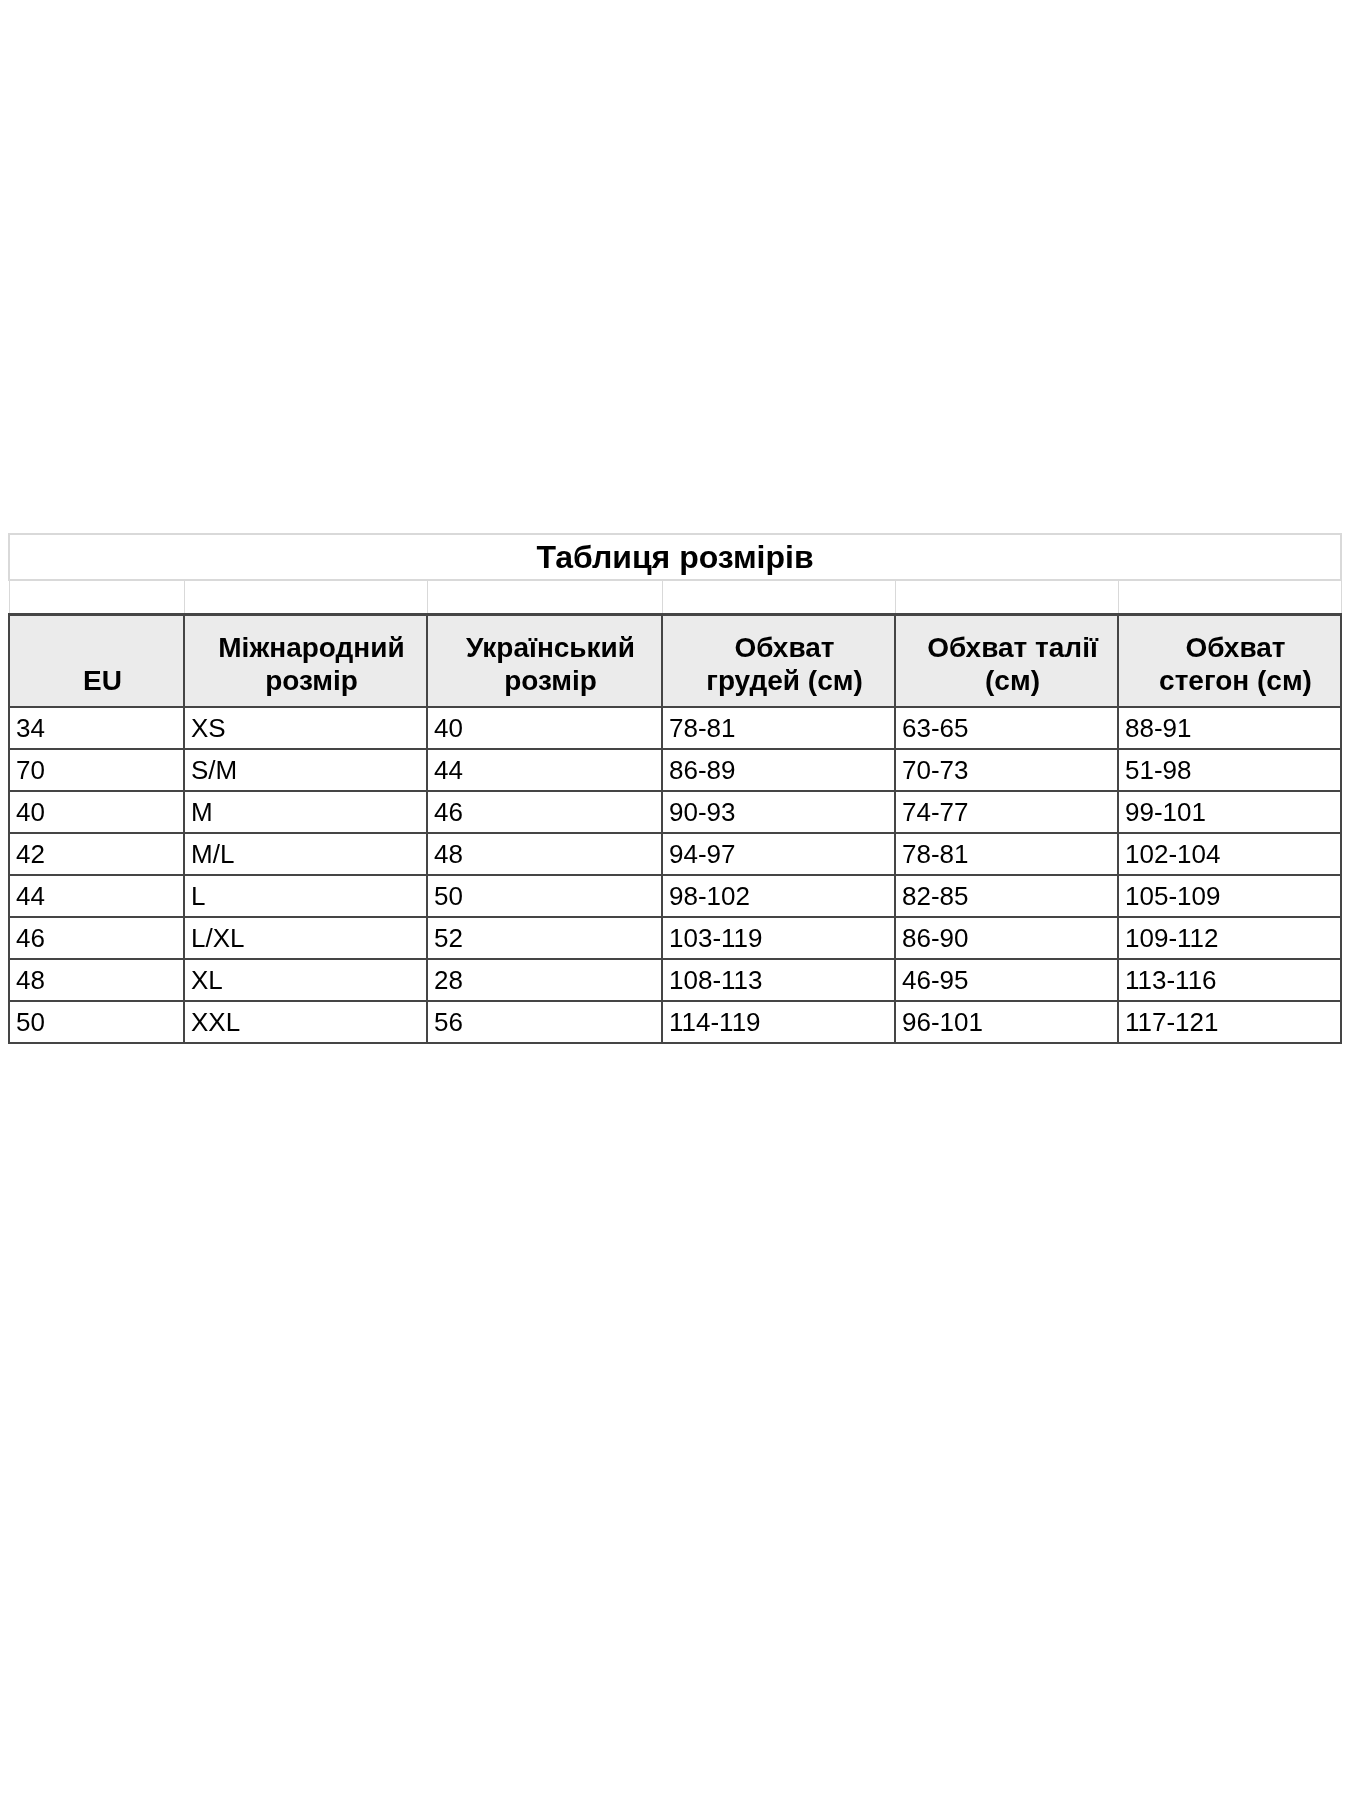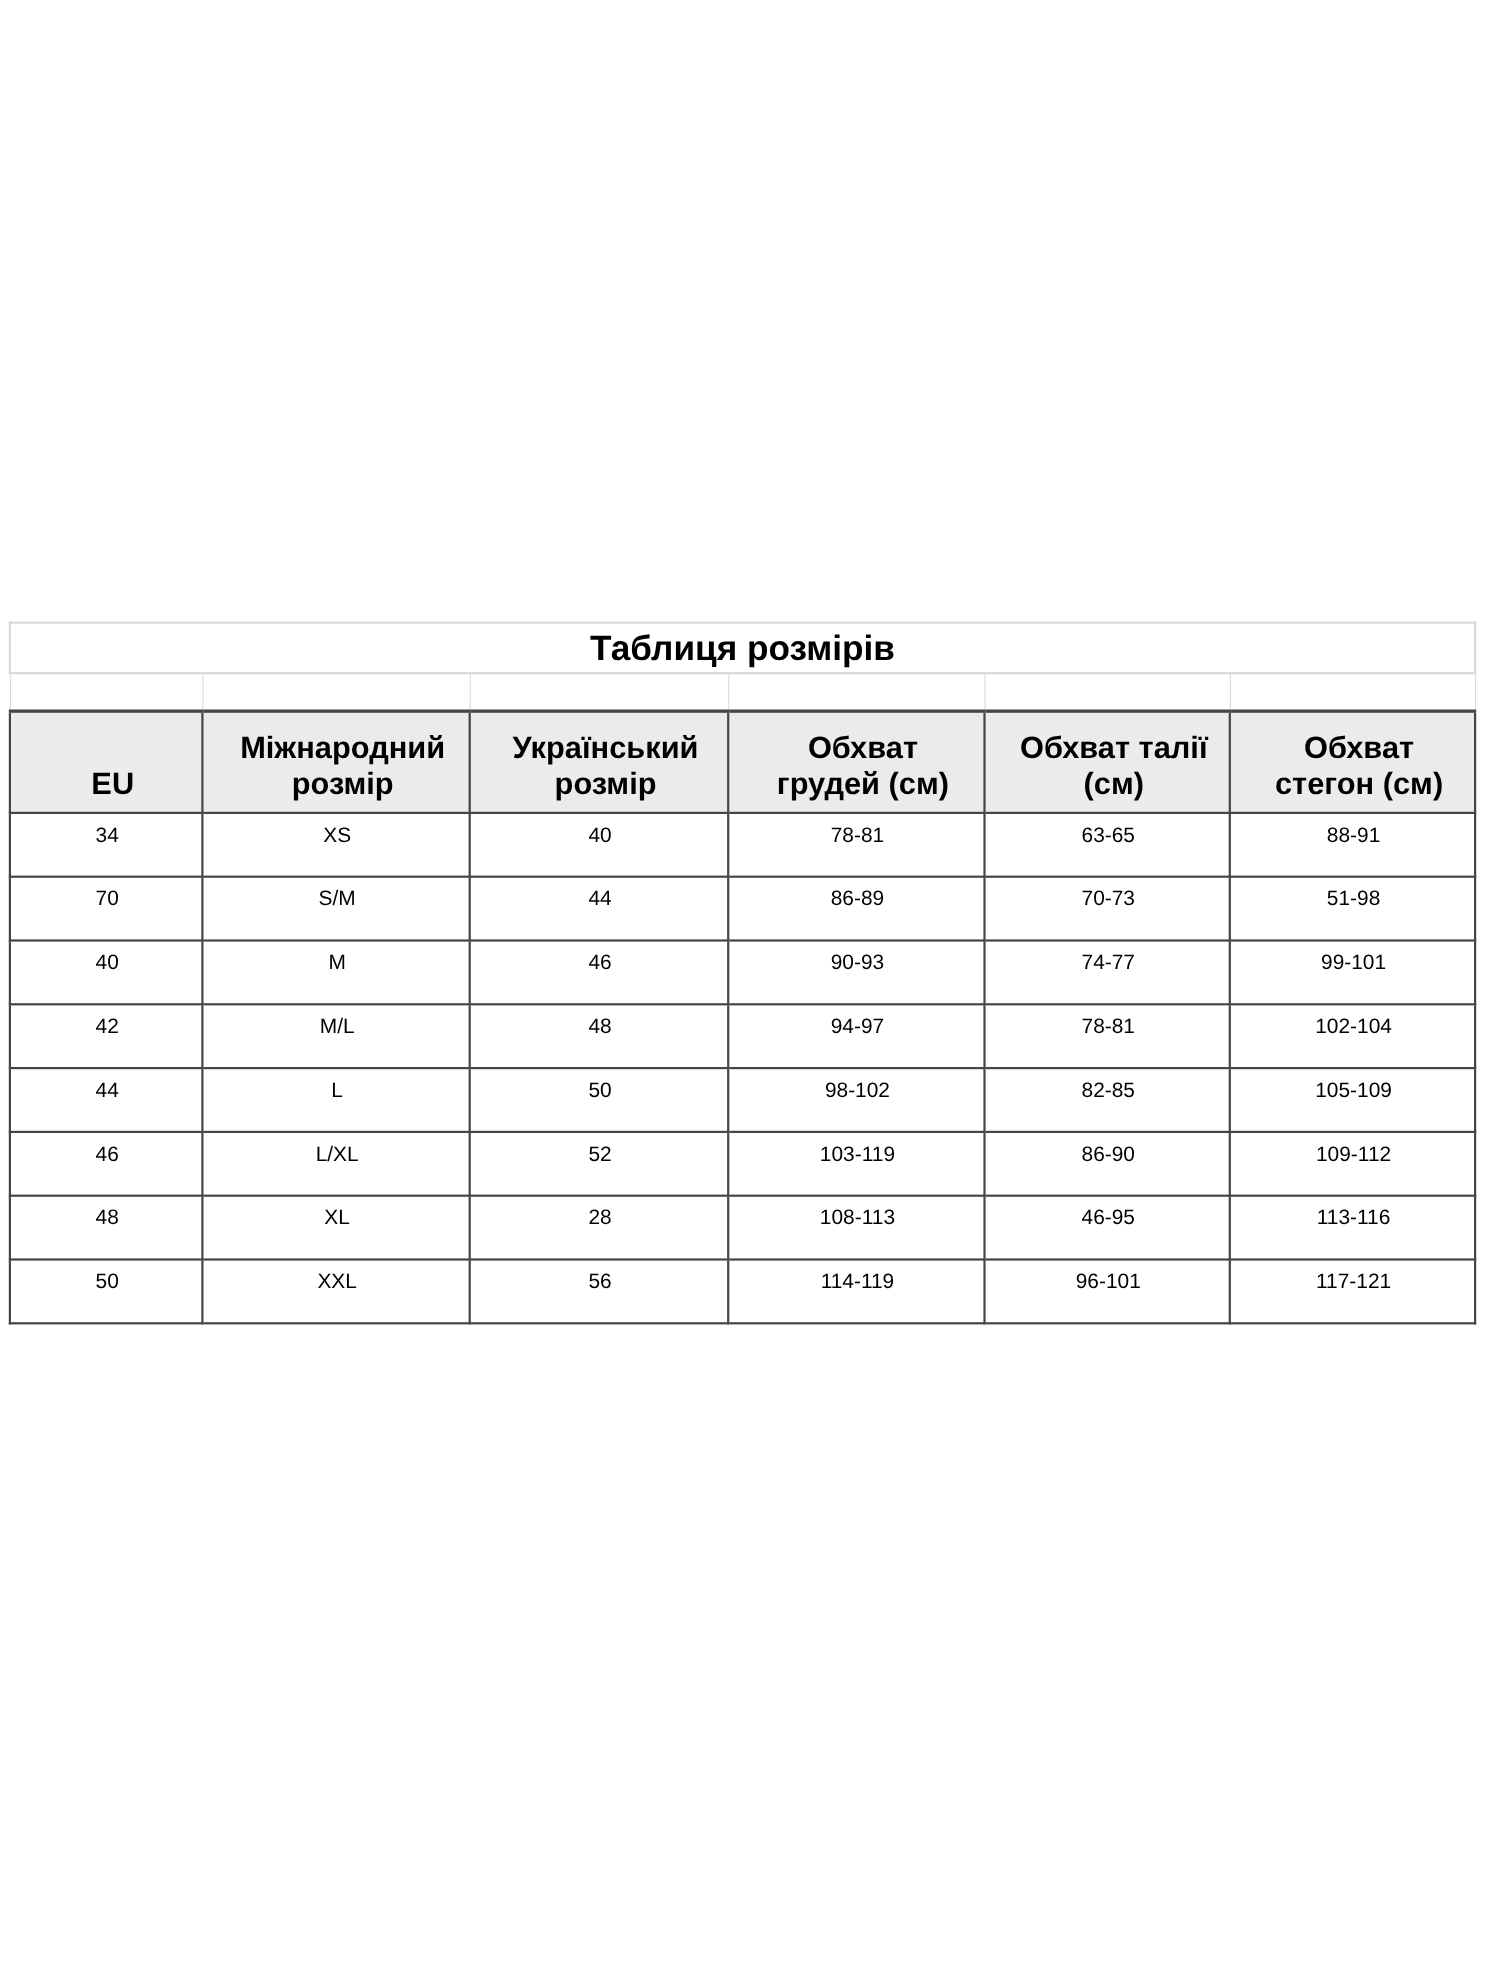--- a/index.html
+++ b/index.html
@@ -12,21 +12,21 @@
   .page {
     position: relative;
     width: 1350px;
     height: 1800px;
     background: #ffffff;
     overflow: hidden;
   }
   table.size-table {
     position: absolute;
     left: 8px;
-    top: 565px;
+    top: 533px;
     width: 1332px;
     border-collapse: collapse;
     table-layout: fixed;
     color: var(--text-color, #000000);
   }
   
   tr.title-row td {
     border: 2px solid var(--border-light, #dcdcdc);
     height: 44px;
     padding: 0;
@@ -54,25 +54,25 @@
     line-height: 1.2;
     text-align: center;
     vertical-align: bottom;
     padding: 4px 4px 8px 16px;
     white-space: pre-line;
   }
   
   tbody.data-rows td {
     border: 2px solid var(--border-dark, #454545);
     height: 40px;
-    font-size: 19px;
+    font-size: 26px;
     font-weight: normal;
-    text-align: center;
+    text-align: left;
     vertical-align: middle;
-    padding: 0 4px 16px 6px;
+    padding: 0 4px 0 6px;
     background: #ffffff;
     overflow: hidden;
   }
 </style>
 </head>
 <body>
 
 <div class="page">
   <table class="size-table">
     <colgroup>

